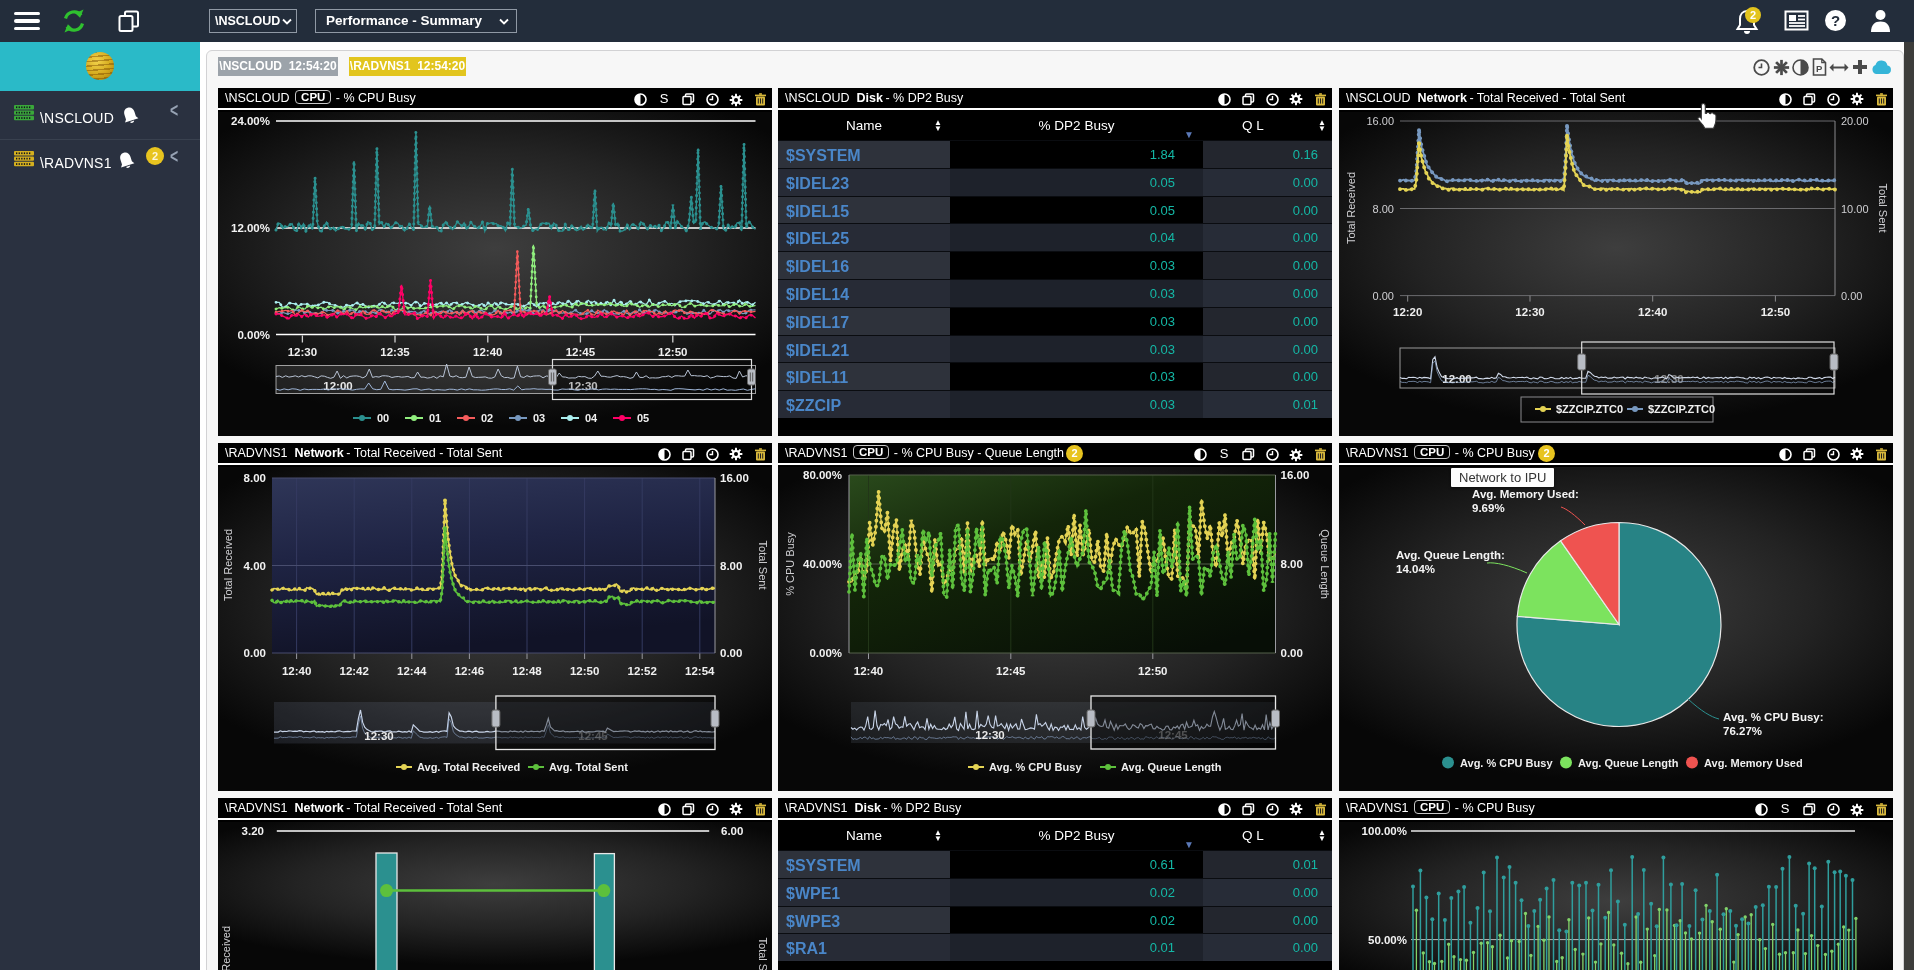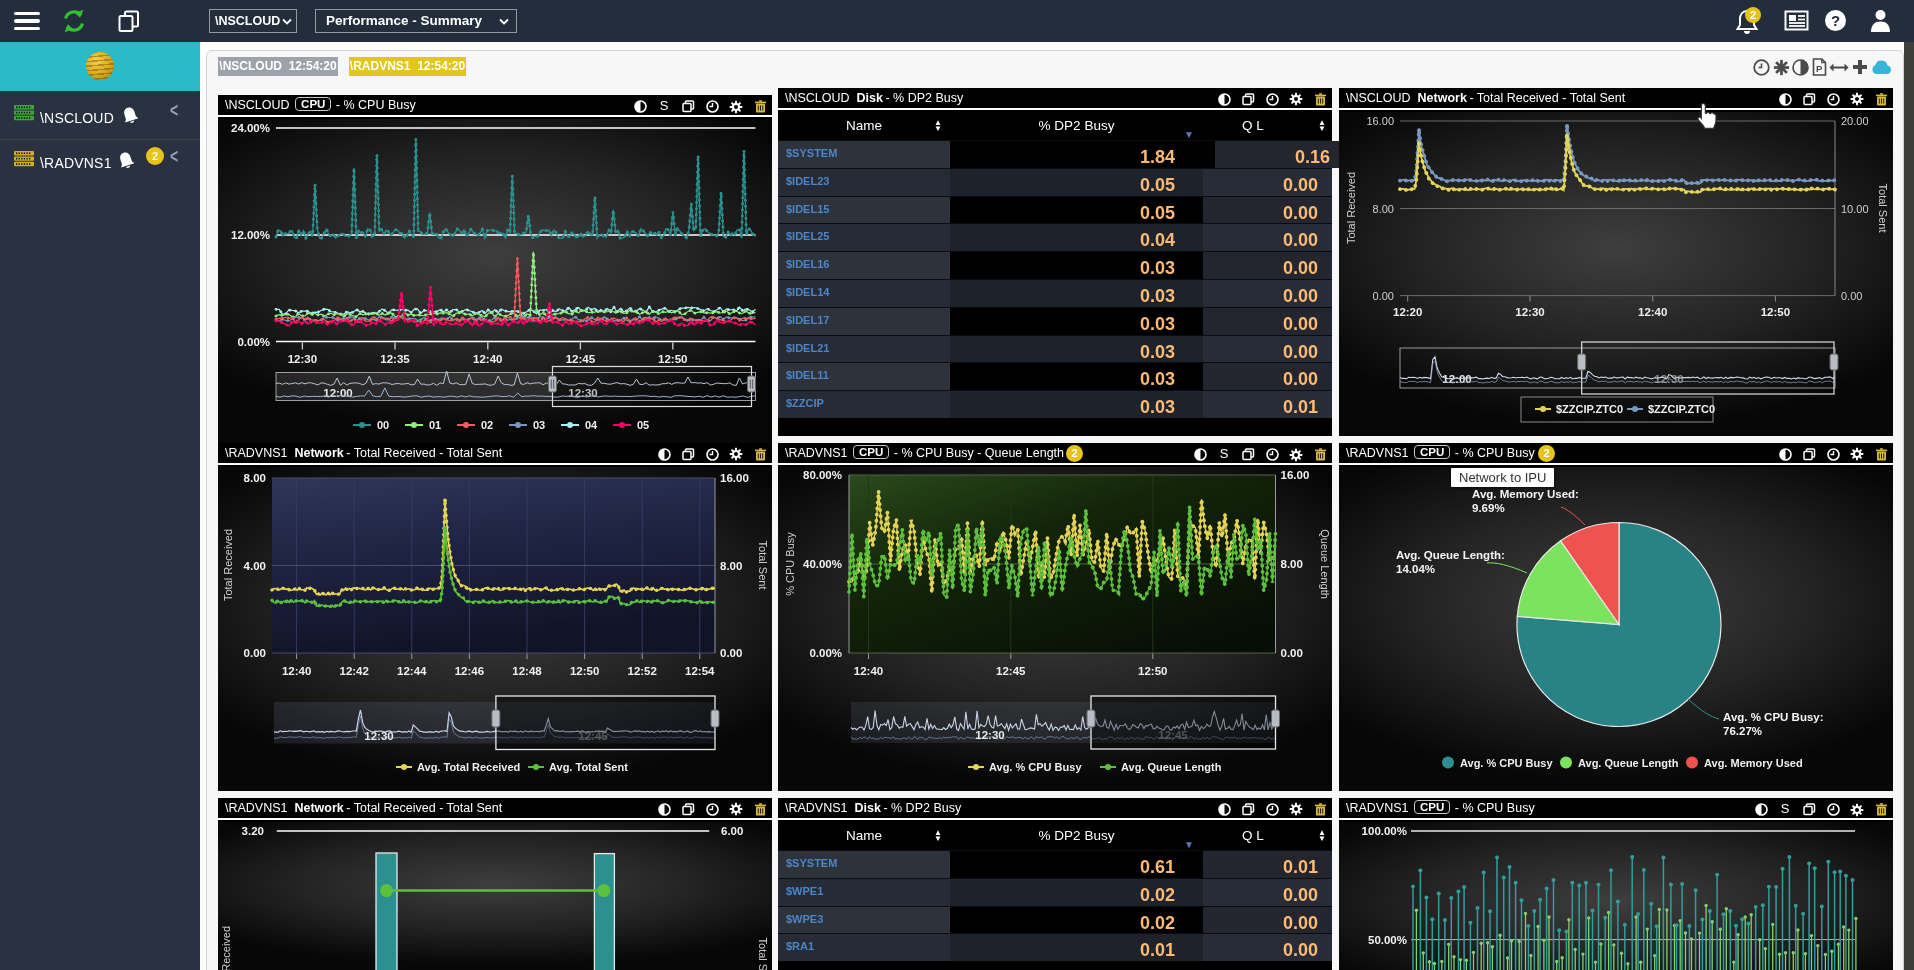--- a/index.html
+++ b/index.html
@@ -27,22 +27,22 @@
 .yl{fill:#f2f2f2;font-size:11.5px;font-weight:700;font-family:"Liberation Sans",sans-serif}
 .yl2{fill:#cfcfd2;font-size:11px;font-family:"Liberation Sans",sans-serif}
 .nvl{fill:#e8e8e8;font-size:11.5px;font-weight:700;text-anchor:middle;font-family:"Liberation Sans",sans-serif}
 .ll{fill:#efefef;font-size:11px;font-weight:700;font-family:"Liberation Sans",sans-serif}
 .ll2{fill:#efefef;font-size:11px;font-weight:700;font-family:"Liberation Sans",sans-serif}
 .pl{fill:#f5f5f5;font-size:11.5px;font-weight:700;font-family:"Liberation Sans",sans-serif}
 .tblhead{position:relative;width:554px;height:28px;background:#000;color:#fff;font-size:13.5px;font-weight:400;line-height:28px}
 .sorty{position:absolute;top:0;font-size:8px;line-height:6px;padding-top:8px;color:#fff}
 .trow{position:relative;width:554px;height:27.8px;border-top:1.6px solid #0a0c10}
 .tc{position:absolute;top:0;height:100%}
-.tn{position:absolute;left:8px;top:6px;color:#4a86c8;font-size:11px;font-weight:700}
-.tv{position:absolute;top:6px;color:#fdba74;font-size:18px;font-weight:700}
+.tn{position:absolute;left:8px;top:6px;color:#4a86c8;font-size:16px;font-weight:700}
+.tv{position:absolute;top:6px;color:#14b8a6;font-size:13px;font-weight:400}
 #scrollstrip{position:absolute;right:0;top:42px;width:10px;height:928px;background:#3d3d3b}
 #tooltip{position:absolute;background:#fdfdfd;color:#333;font-size:13px;padding:2px 8px;box-shadow:0 1px 3px rgba(0,0,0,0.5);border-radius:1px}
 </style></head>
 <body>
 <div id="topbar">
     <div style="position:absolute;left:14px;top:12px;width:26px">
       <div style="height:3.2px;background:#fff;border-radius:2px;margin-bottom:4.3px"></div>
       <div style="height:3.2px;background:#fff;border-radius:2px;margin-bottom:4.3px"></div>
       <div style="height:3.2px;background:#fff;border-radius:2px"></div>
     </div>
@@ -188,21 +188,21 @@
         </svg></span>
       <span><svg width="16" height="16" viewBox="0 0 16 16" style="">
           <rect x="6" y="1" width="4" height="14" fill="#4a4a4a"></rect>
           <rect x="1" y="6" width="14" height="4" fill="#4a4a4a"></rect>
         </svg></span>
       <span><svg width="22" height="15" viewBox="0 0 22 15" style="">
           <path d="M6,14 L17,14 A4.3,4.3 0 0 0 17.5,5.5 A6.2,6.2 0 0 0 5.5,4.9 A4.8,4.8 0 0 0 6,14 Z" fill="#35b5d8"></path>
         </svg></span>
     </div>
 </div>
-<div class="tile" style="left:218px;top:95px;height:309px">
+<div class="tile" style="left:218px;top:88px;height:309px">
     <div class="thead">
       <span class="htxt">\NSCLOUD&nbsp;<span class="cpuchip">CPU</span> - % CPU Busy</span>
       <span class="hicons">
         <span class="ti">
           <svg width="13" height="13" viewBox="0 0 13 13" style="">
             <circle cx="6.5" cy="6.5" r="5.5" fill="none" stroke="#fff" stroke-width="1.6"></circle>
             <path d="M6.5,1.0 A5.5,5.5 0 0 0 6.5,12.0 Z" fill="#fff"></path>
           </svg>
         </span>
         <span class="ti" style="font-size:13px;color:#fff;font-weight:400;position:relative;top:-1px">S</span>
@@ -351,21 +351,21 @@
         <span style="position:absolute;left:425px;width:100px;text-align:center">Q L</span>
         <span class="sorty" style="left:540px">▲<br>▼</span>
       </div>
       <div class="trow">
         <div class="tc" style="left:0;width:172px;background:#2e323b">
           <span class="tn">$SYSTEM</span>
         </div>
         <div class="tc" style="left:172px;width:253px;background:#000000">
           <span class="tv" style="right:28px">1.84</span>
         </div>
-        <div class="tc" style="left:437px;width:129px;background:#23262e">
+        <div class="tc" style="left:425px;width:129px;background:#23262e">
           <span class="tv" style="right:14px">0.16</span>
         </div>
       </div>
       <div class="trow">
         <div class="tc" style="left:0;width:172px;background:#272b36">
           <span class="tn">$IDEL23</span>
         </div>
         <div class="tc" style="left:172px;width:253px;background:#1e222b">
           <span class="tv" style="right:28px">0.05</span>
         </div>

